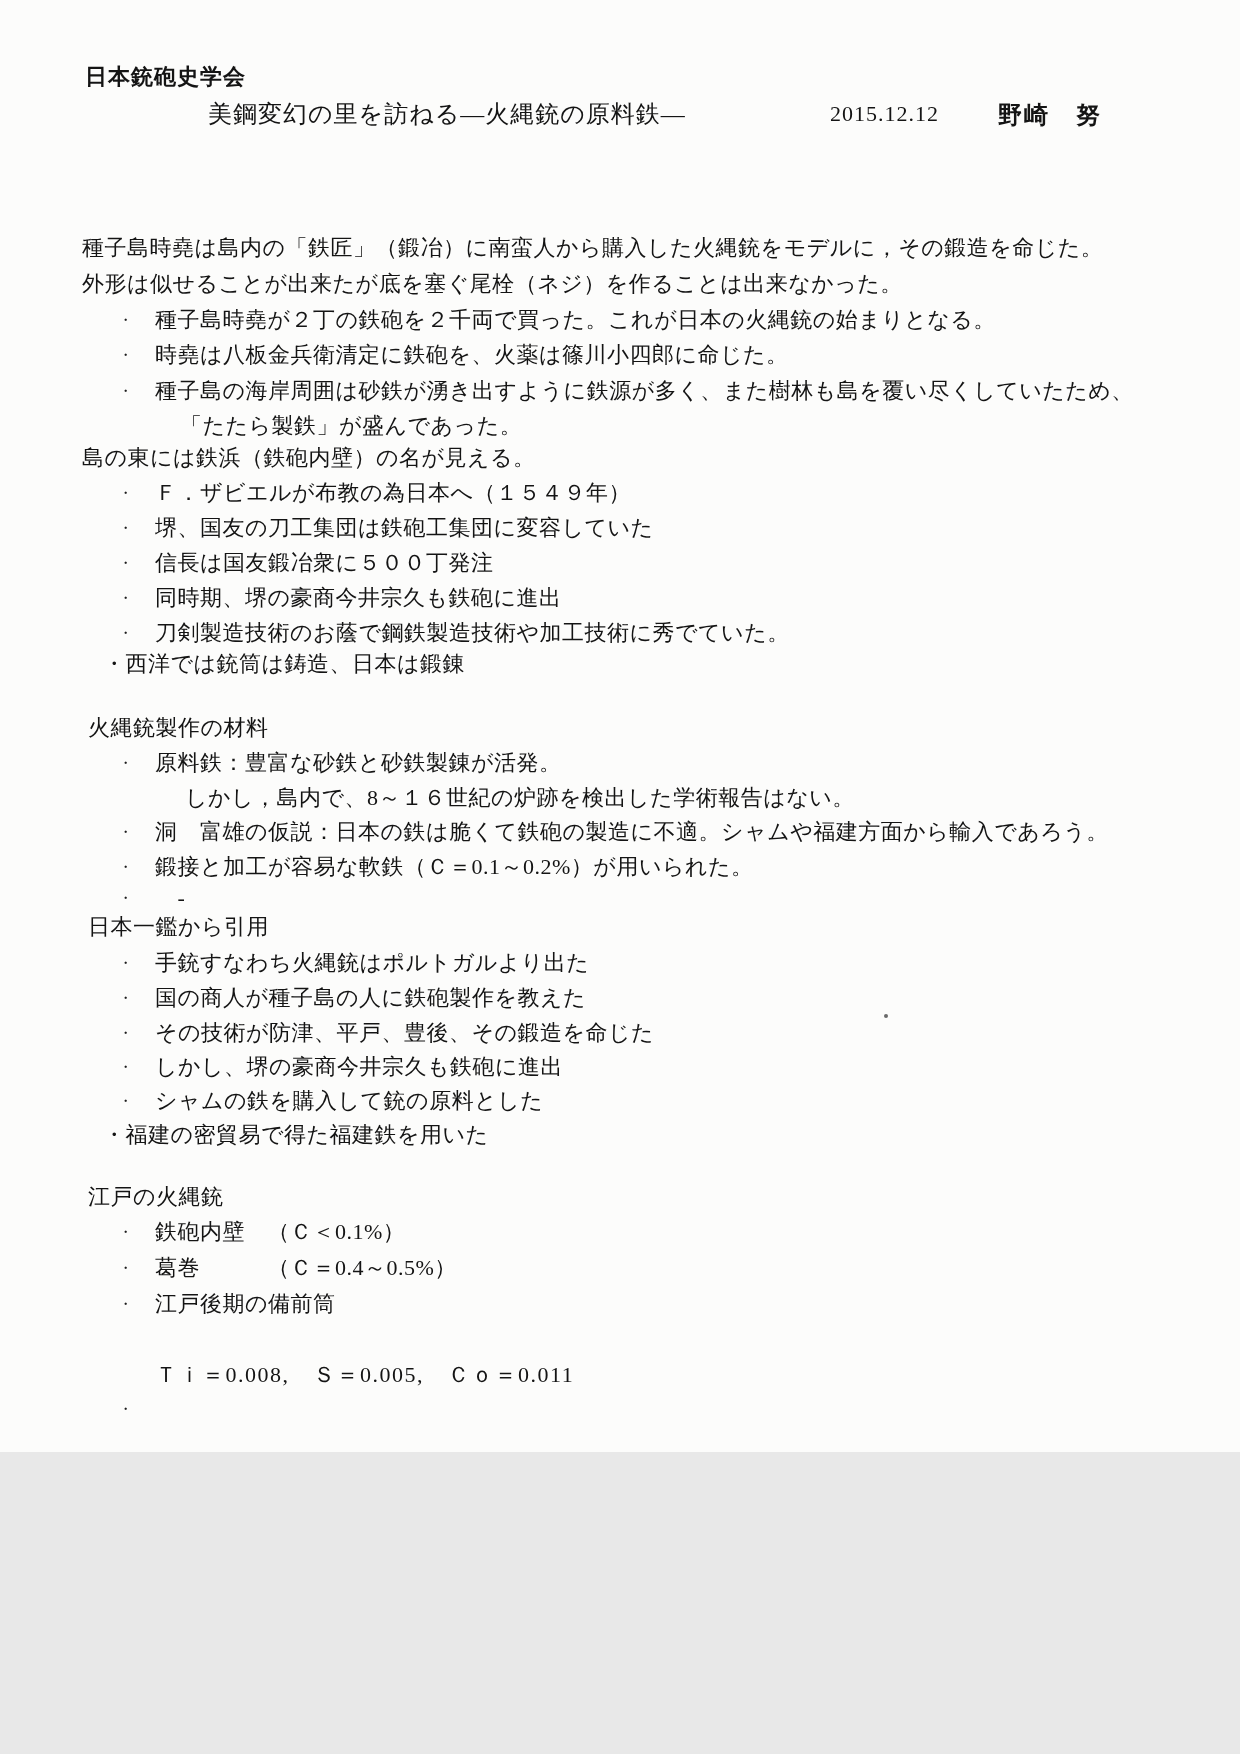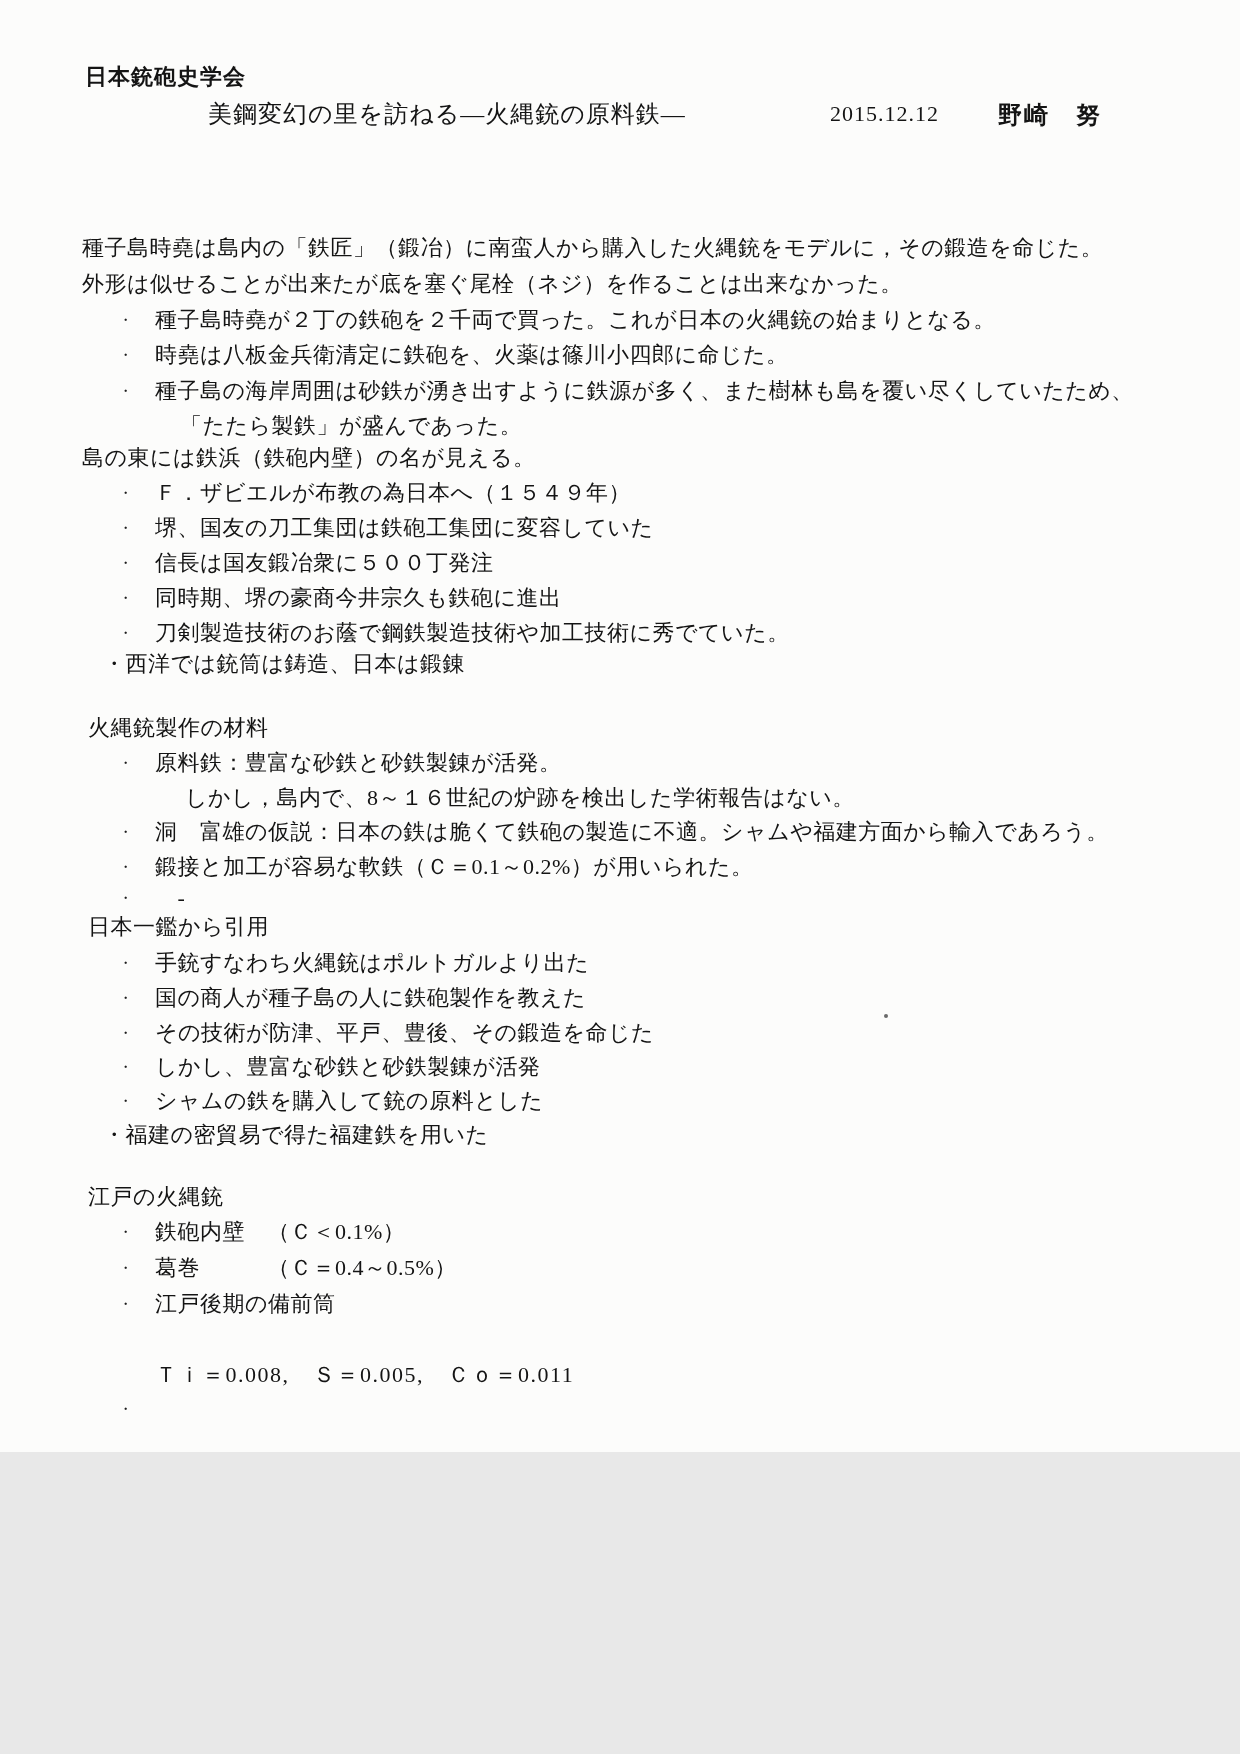--- a/index.html
+++ b/index.html
@@ -79,21 +79,21 @@
   <div class="ln bl" style="top:749px"><span class="bm">・</span><span>原料鉄：豊富な砂鉄と砂鉄製錬が活発。</span></div>
   <div class="ln cont2" style="top:784px">しかし，島内で、8～１６世紀の炉跡を検出した学術報告はない。</div>
   <div class="ln bl" style="top:818px"><span class="bm">・</span><span>洞　富雄の仮説：日本の鉄は脆くて鉄砲の製造に不適。シャムや福建方面から輸入であろう。</span></div>
   <div class="ln bl" style="top:853px"><span class="bm">・</span><span>鍛接と加工が容易な軟鉄（Ｃ＝0.1～0.2%）が用いられた。</span></div>
   <div class="ln bl" style="top:884px"><span class="bm">・</span><span>　-</span></div>
 
   <div class="ln sec" style="top:913px">日本一鑑から引用</div>
   <div class="ln bl" style="top:949px"><span class="bm">・</span><span>手銃すなわち火縄銃はポルトガルより出た</span></div>
   <div class="ln bl" style="top:984px"><span class="bm">・</span><span>国の商人が種子島の人に鉄砲製作を教えた</span></div>
   <div class="ln bl" style="top:1019px"><span class="bm">・</span><span>その技術が防津、平戸、豊後、その鍛造を命じた</span></div>
-  <div class="ln bl" style="top:1053px"><span class="bm">・</span><span>しかし、豊富な砂鉄と砂鉄製錬が活発</span></div>
+  <div class="ln bl" style="top:1053px"><span class="bm">・</span><span>しかし、堺の豪商今井宗久も鉄砲に進出</span></div>
   <div class="ln bl" style="top:1087px"><span class="bm">・</span><span>シャムの鉄を購入して銃の原料とした</span></div>
   <div class="ln dotline" style="top:1121px">・福建の密貿易で得た福建鉄を用いた</div>
 
   <div class="ln sec" style="top:1183px">江戸の火縄銃</div>
   <div class="ln bl" style="top:1218px"><span class="bm">・</span><span>鉄砲内壁　（Ｃ＜0.1%）</span></div>
   <div class="ln bl" style="top:1254px"><span class="bm">・</span><span>葛巻　　　（Ｃ＝0.4～0.5%）</span></div>
   <div class="ln bl" style="top:1290px"><span class="bm">・</span><span>江戸後期の備前筒</span></div>
   <div class="ln chem" style="top:1361px">Ｔｉ＝0.008,　Ｓ＝0.005,　Ｃｏ＝0.011</div>
   <div class="ln bl" style="top:1395px"><span class="bm">・</span><span></span></div>
 

